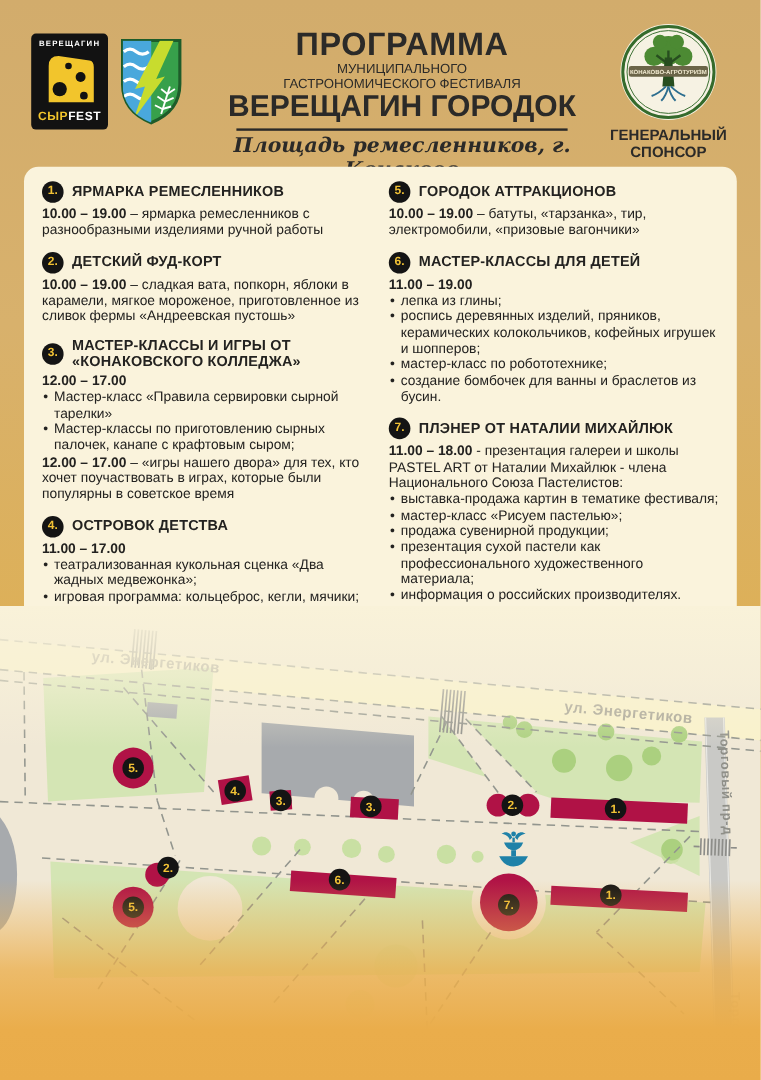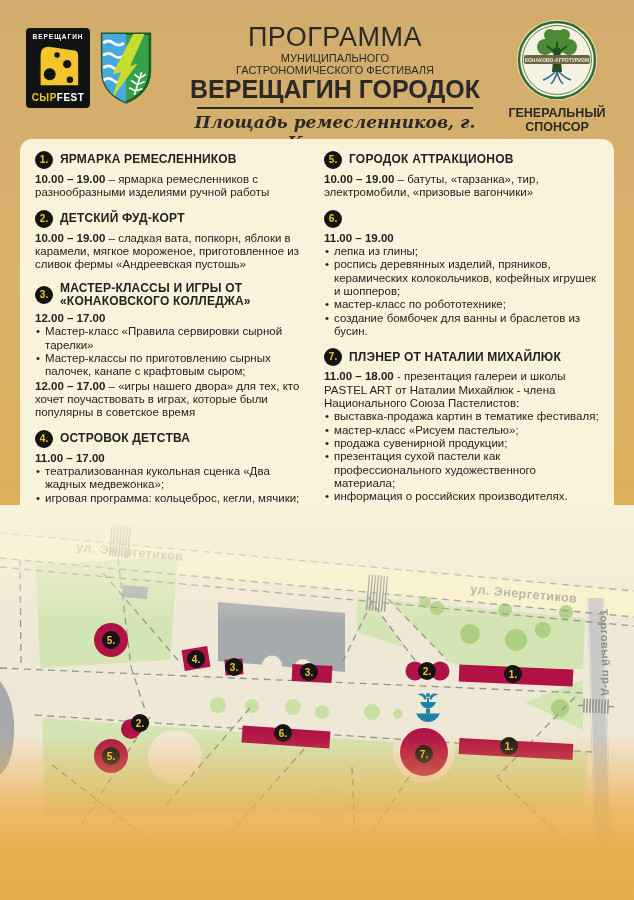--- a/index.html
+++ b/index.html
@@ -9,21 +9,21 @@
 
   
   .hdr{position:absolute;left:0;top:0;width:634px;height:140px;}
   .logo-cheese{position:absolute;left:26px;top:28px;width:64px;height:80px;background:#121212;border-radius:4px;
                display:flex;flex-direction:column;align-items:center;justify-content:space-between;padding:5px 18px;box-sizing:border-box;}
   .logo-cheese .lc-top{color:#fff;font-size:6.5px;font-weight:bold;letter-spacing:1px;}
   .logo-cheese .lc-bottom{font-size:10px;font-weight:bold;letter-spacing:.5px;}
   .lc-syr{color:#f2c52c}.lc-fest{color:#fff}
   .logo-shield{position:absolute;left:99px;top:28px;width:54px;height:80px;}
   .title-block{position:absolute;left:168px;top:24px;width:334px;text-align:center;color:#2b2a28;}
-  .t1{font-size:27px;font-weight:400;letter-spacing:.5px;line-height:1.02;}
+  .t1{font-size:27px;font-weight:700;letter-spacing:.5px;line-height:1.02;}
   .t2,.t3{font-size:11px;font-weight:400;line-height:1.12;}
   .t4{font-size:25px;font-weight:800;line-height:1.1;}
   .t-div{width:276px;border-top:2.5px solid #2b2a28;margin:3px auto 3px;}
   .subtitle{font-family:"DejaVu Serif",serif;font-style:italic;font-weight:bold;font-size:17px;}
   .sponsor{position:absolute;right:18px;top:20px;width:118px;text-align:center;}
   .sponsor-circle{width:80px;height:80px;margin:0 auto;border-radius:50%;background:#f6f2e3;position:relative;}
   .sponsor-label{margin-top:6px;font-size:12.5px;font-weight:800;color:#2b2a28;line-height:1.15;}
 
   
   .panel{position:absolute;left:20px;top:139px;width:594px;height:430px;background:#faf3dc;border-radius:12px;
@@ -175,20 +175,21 @@
         <div class="item">
           <div class="item-head">
             <span class="num-badge">5.</span>
             <span class="item-title">ГОРОДОК АТТРАКЦИОНОВ</span>
           </div>
           <div class="para"><b class="time">10.00 – 19.00</b> – батуты, «тарзанка», тир, электромобили, «призовые вагончики»</div>
         </div>
         <div class="item">
           <div class="item-head">
             <span class="num-badge">6.</span>
+            <span class="item-title">МАСТЕР-КЛАССЫ ДЛЯ ДЕТЕЙ</span>
           </div>
           <div class="para"><b class="time">11.00 – 19.00</b></div>
           <div class="bullet">лепка из глины;</div>
           <div class="bullet">роспись деревянных изделий, пряников, керамических колокольчиков, кофейных игрушек и шопперов;</div>
           <div class="bullet">мастер-класс по робототехнике;</div>
           <div class="bullet">создание бомбочек для ванны и браслетов из бусин.</div>
         </div>
         <div class="item">
           <div class="item-head">
             <span class="num-badge">7.</span>

